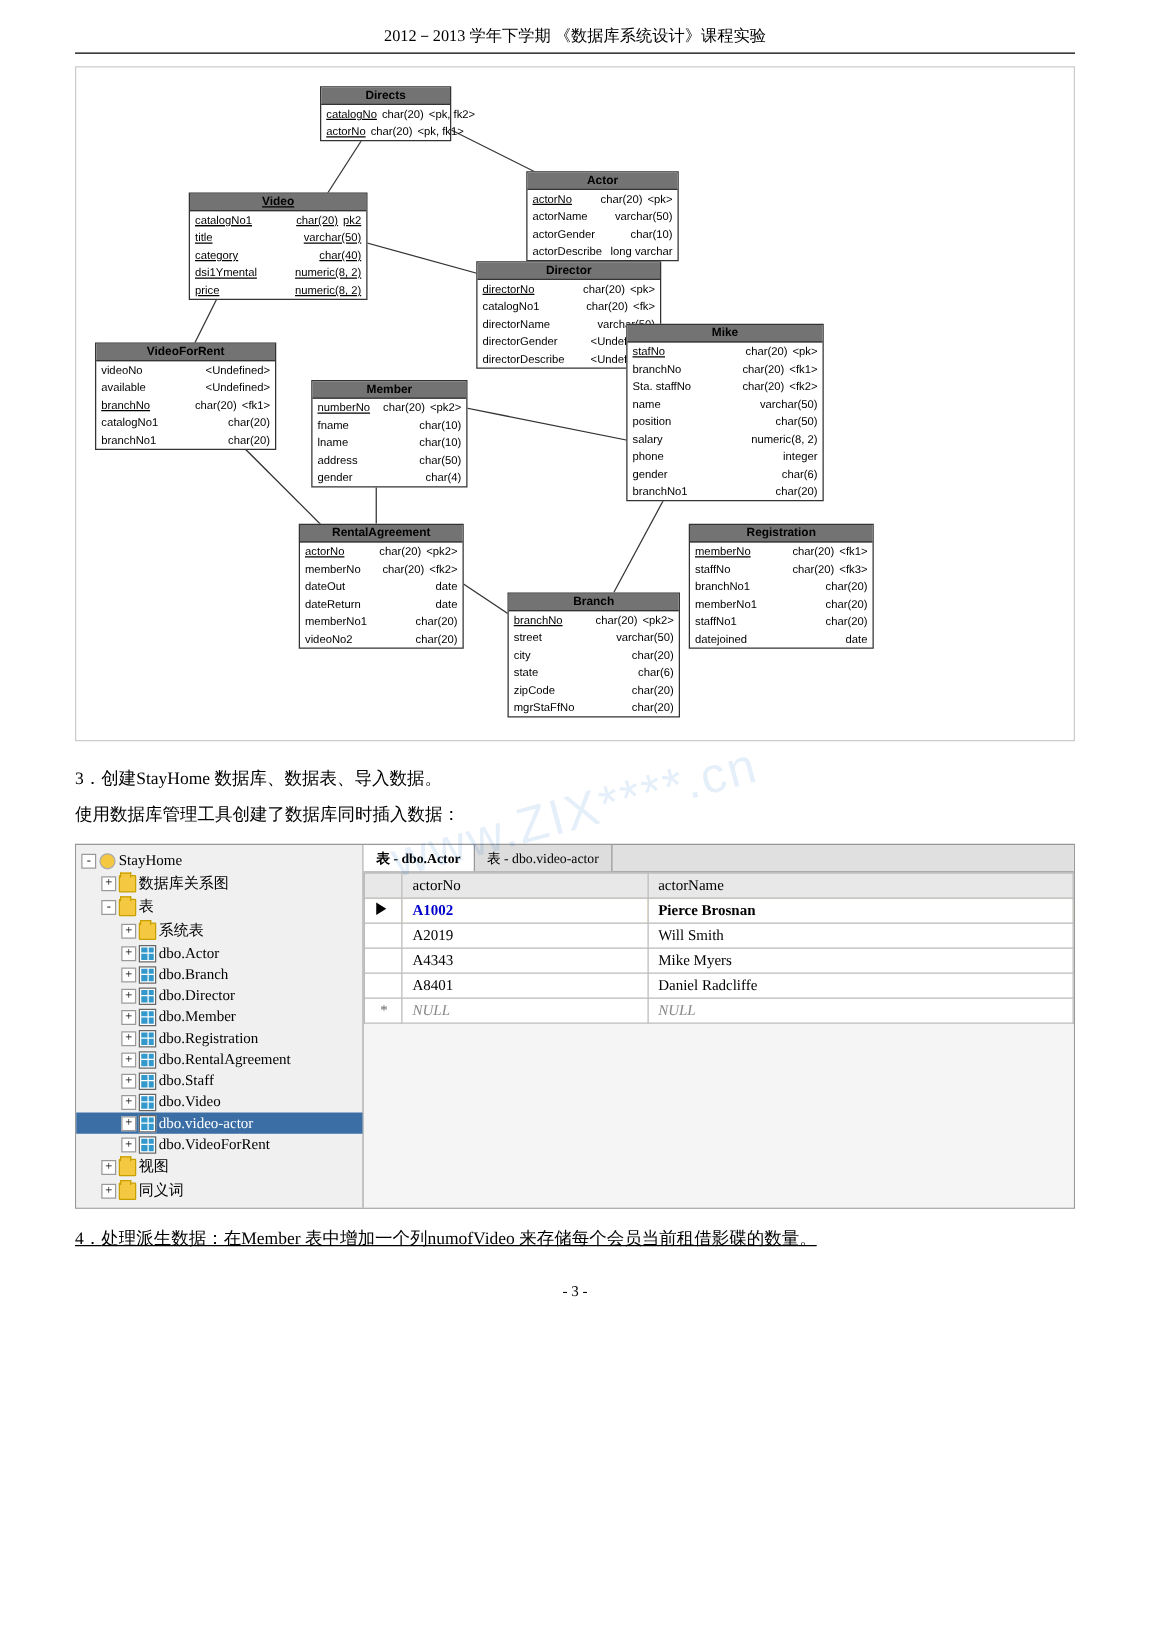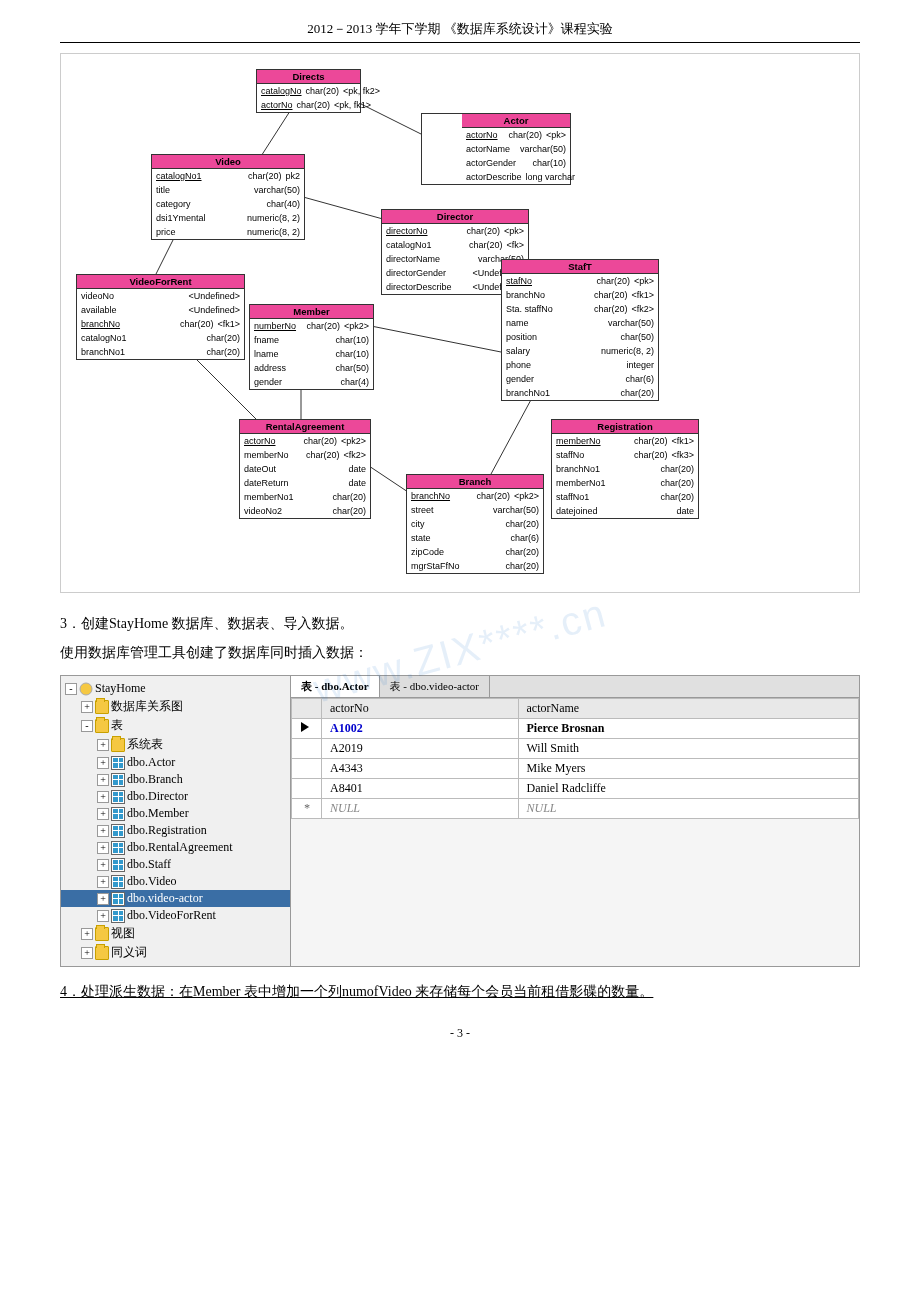--- a/index.html
+++ b/index.html
@@ -45,21 +45,21 @@
       border: 1px solid #333;
       background: #fff;
       font-size: 9.5px;
       font-family: Arial, sans-serif;
     }
     .entity-title {
       text-align: center;
       font-weight: bold;
       border-bottom: 1px solid #333;
       padding: 1px 4px;
-      background: #ec4899;
+      background: #737373;
     }
     .entity-row {
       display: flex;
       padding: 0 4px;
       line-height: 14px;
     }
     .entity-field {
       flex: 1;
       font-size: 9px;
       white-space: nowrap;
@@ -300,42 +300,42 @@
             <span class="entity-type">char(20)</span>
             <span class="entity-key">&lt;pk, fk2&gt;</span>
           </div>
         <div class="entity-row">
             <span class="entity-field underline">actorNo</span>
             <span class="entity-type">char(20)</span>
             <span class="entity-key">&lt;pk, fk1&gt;</span>
           </div>
       </div>
 
-      <div class="entity" style="left:350px; top:49px; width:150px;padding-left:40px;">
+      <div class="entity" style="left:350px; top:73px; width:122px;">
         <div class="entity-title">Actor</div>
         <div class="entity-row">
             <span class="entity-field underline">actorNo</span>
             <span class="entity-type">char(20)</span>
             <span class="entity-key">&lt;pk&gt;</span>
           </div>
         <div class="entity-row">
             <span class="entity-field">actorName</span>
             <span class="entity-type">varchar(50)</span>
           </div>
         <div class="entity-row">
             <span class="entity-field">actorGender</span>
             <span class="entity-type">char(10)</span>
           </div>
         <div class="entity-row">
             <span class="entity-field">actorDescribe</span>
             <span class="entity-type">long varchar</span>
           </div>
       </div>
 
-      <div class="entity" style="left:80px; top:90px; width:154px;">
+      <div class="entity" style="left:80px; top:90px; width:143px;text-decoration:underline;">
         <div class="entity-title">Video</div>
         <div class="entity-row">
             <span class="entity-field underline">catalogNo1</span>
             <span class="entity-type">char(20)</span>
             <span class="entity-key">pk2</span>
           </div>
         <div class="entity-row">
             <span class="entity-field">title</span>
             <span class="entity-type">varchar(50)</span>
           </div>
@@ -372,21 +372,21 @@
         <div class="entity-row">
             <span class="entity-field">directorGender</span>
             <span class="entity-type">&lt;Undefined&gt;</span>
           </div>
         <div class="entity-row">
             <span class="entity-field">directorDescribe</span>
             <span class="entity-type">&lt;Undefined&gt;</span>
           </div>
       </div>
 
-      <div class="entity" style="left:5px; top:210px; width:169px;">
+      <div class="entity" style="left:5px; top:210px; width:145px;">
         <div class="entity-title">VideoForRent</div>
         <div class="entity-row">
             <span class="entity-field">videoNo</span>
             <span class="entity-type">&lt;Undefined&gt;</span>
           </div>
         <div class="entity-row">
             <span class="entity-field">available</span>
             <span class="entity-type">&lt;Undefined&gt;</span>
           </div>
         <div class="entity-row">
@@ -423,21 +423,21 @@
             <span class="entity-field">address</span>
             <span class="entity-type">char(50)</span>
           </div>
         <div class="entity-row">
             <span class="entity-field">gender</span>
             <span class="entity-type">char(4)</span>
           </div>
       </div>
 
       <div class="entity" style="left:430px; top:195px; width:158px;">
-        <div class="entity-title">StafT</div>
+        <div class="entity-title">Mike</div>
         <div class="entity-row">
             <span class="entity-field underline">stafNo</span>
             <span class="entity-type">char(20)</span>
             <span class="entity-key">&lt;pk&gt;</span>
           </div>
         <div class="entity-row">
             <span class="entity-field">branchNo</span>
             <span class="entity-type">char(20)</span>
             <span class="entity-key">&lt;fk1&gt;</span>
           </div>

